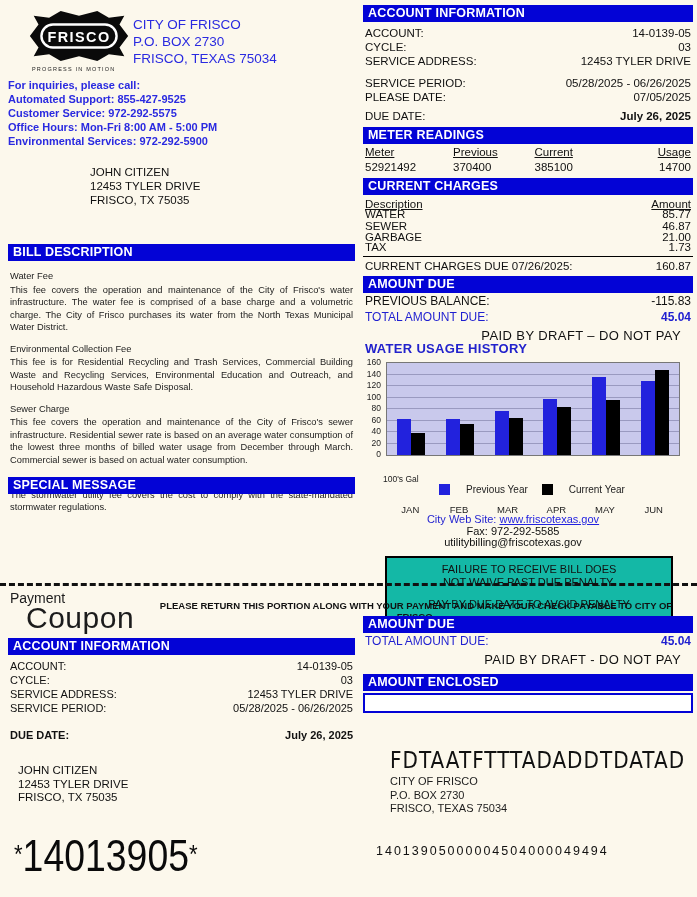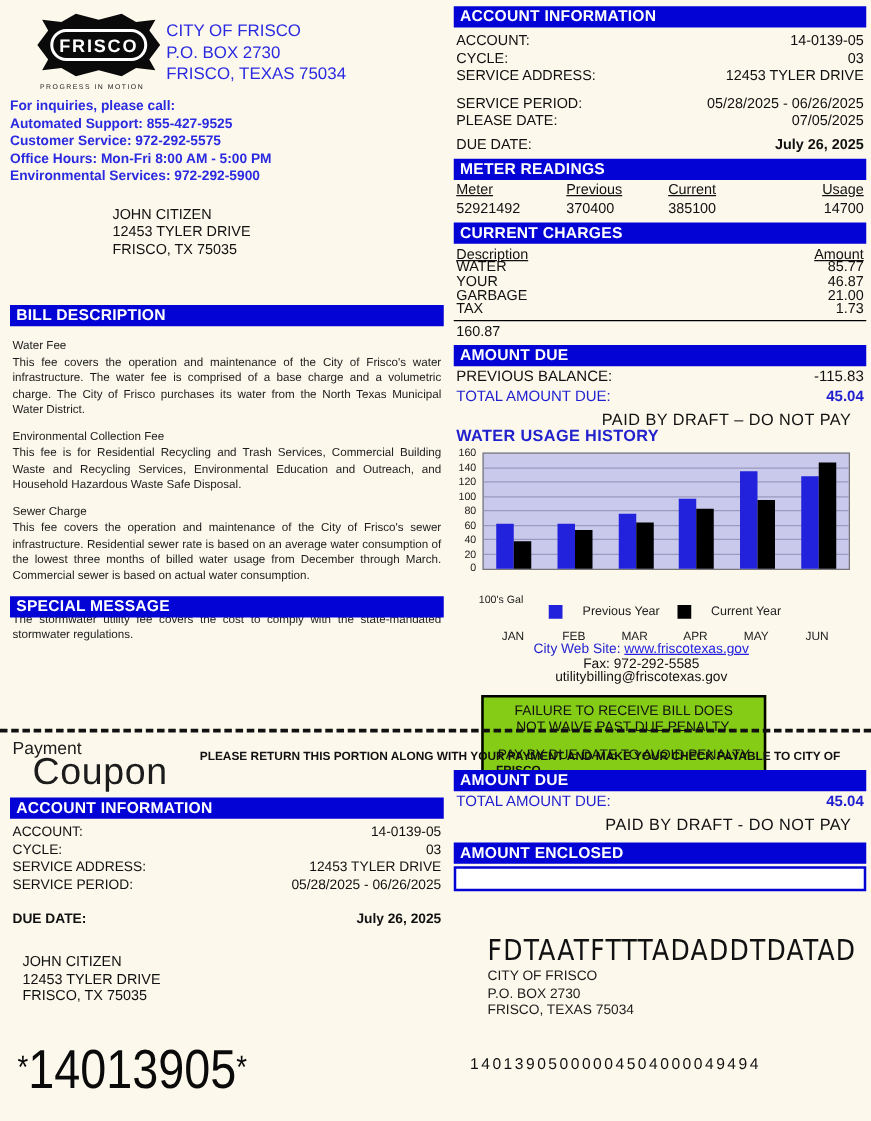--- a/index.html
+++ b/index.html
@@ -49,21 +49,21 @@
   .vbar{position:absolute;bottom:0;}
   .months{position:absolute;left:23px;top:98px;width:292px;display:flex;margin-top:44px;}
   .mlabel{flex:1;text-align:center;font-size:9.5px;color:#222;}
   .unit-label{position:absolute;left:20px;top:112px;font-size:8.5px;color:#222;}
   .legend{position:absolute;left:23px;top:122px;width:292px;display:flex;justify-content:center;gap:14px;}
   .legend-item{display:flex;align-items:center;gap:16px;font-size:10px;color:#222;}
   .swatch{display:inline-block;width:11px;height:11px;}
 
   .contact{margin-top:2px;width:300px;text-align:center;font-size:11px;line-height:11.5px;}
   .contact a{color:#2222e0;}
-  .warn-box{margin:7px 0 0 22px;width:228px;box-sizing:border-box;border:2px solid #000;background:#84cc16;text-align:center;font-size:11px;line-height:13px;padding:5px 4px 7px;}
+  .warn-box{margin:7px 0 0 22px;width:288px;box-sizing:border-box;border:2px solid #000;background:#14b8a6;text-align:center;font-size:11px;line-height:13px;padding:5px 4px 7px;}
   .warn-gap{height:9px;}
 
   
   .perforation{position:absolute;left:0;top:583px;width:697px;border-top:3px dashed #111;}
   .payment-label{position:absolute;left:10px;top:590px;font-size:14px;color:#1c1c1c;}
   .coupon-word{position:absolute;left:26px;top:601px;font-size:30px;color:#1c1c1c;letter-spacing:.5px;}
   .coupon-notice{position:absolute;left:140px;top:600px;width:552px;font-size:9.5px;font-weight:bold;text-align:center;color:#111;}
   .coupon-left{position:absolute;left:8px;top:638px;width:347px;}
   .coupon-left .kv{font-size:11px;line-height:14px;}
   .coupon-addr{margin-top:22px;margin-left:10px;font-size:11.5px;line-height:13.5px;}
@@ -180,32 +180,33 @@
           <span>WATER</span>
           <span>85.77</span>
         </div>
     </div>
     <div class="charges-head" style="margin-top:-24px">
       <span>Description</span>
       <span>Amount</span>
     </div>
     <div style="height:10px"></div>
     <div class="charge-row">
-        <span>YOUR</span>
+        <span>SEWER</span>
         <span>46.87</span>
       </div>
     <div class="charge-row">
         <span>GARBAGE</span>
         <span>21.00</span>
       </div>
     <div class="charge-row">
         <span>TAX</span>
         <span>1.73</span>
       </div>
     <div class="charges-total">
+      <span>CURRENT CHARGES DUE 07/26/2025:</span>
       <span>160.87</span>
     </div>
 
     <div class="bar" style="margin-top:3px">AMOUNT DUE</div>
     <div class="due-row">
         <span>PREVIOUS BALANCE:</span>
         <span class="v">-115.83</span>
       </div>
     <div class="due-row blue">
         <span>TOTAL AMOUNT DUE:</span>

